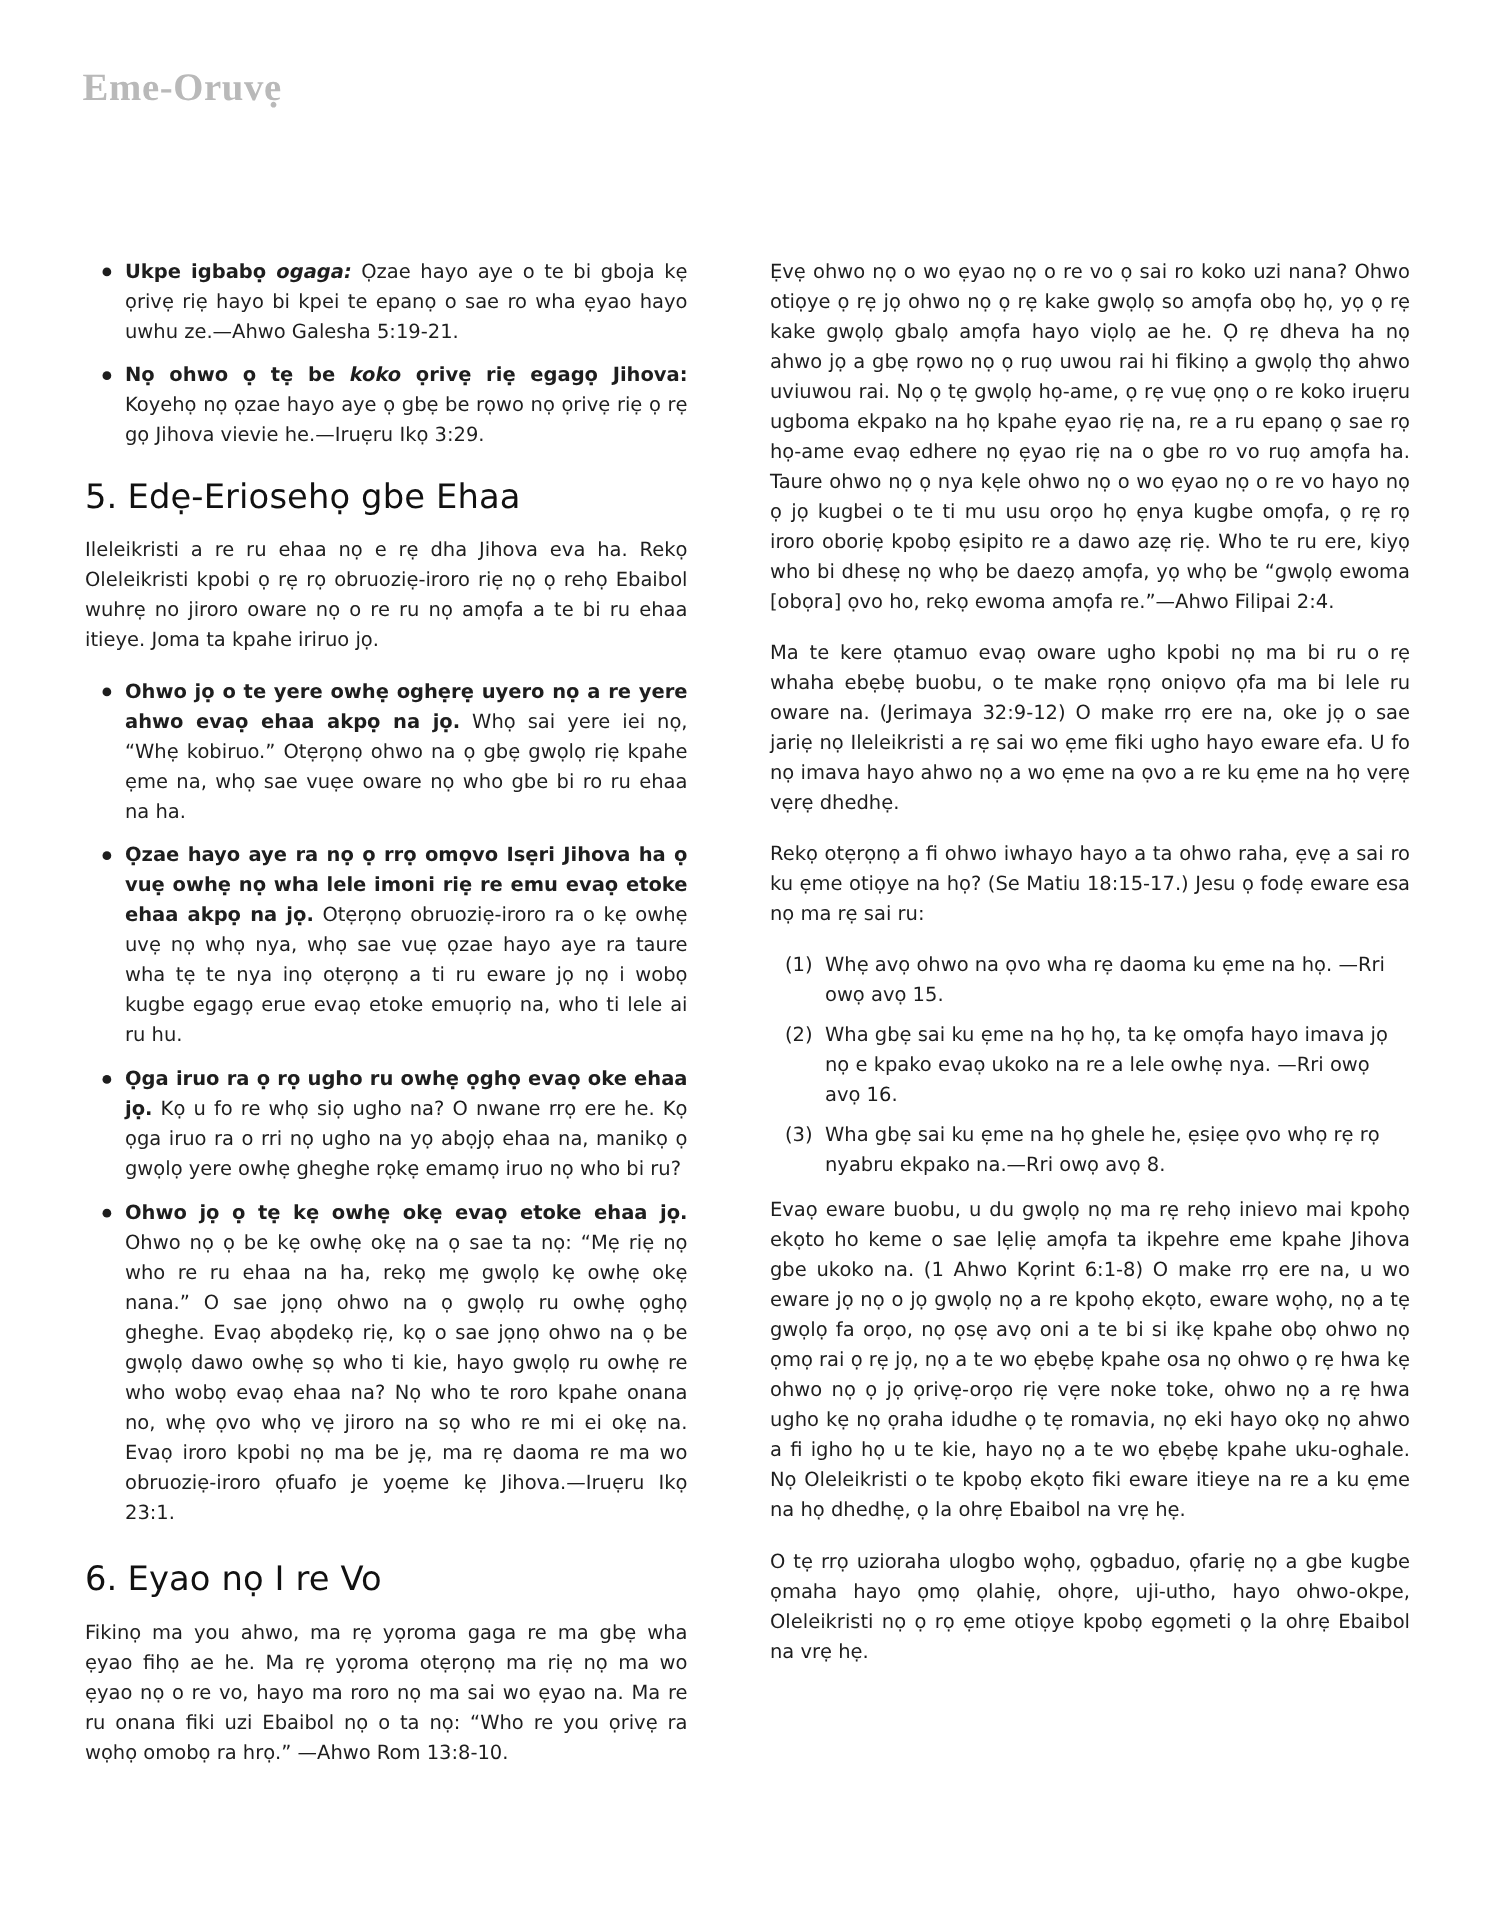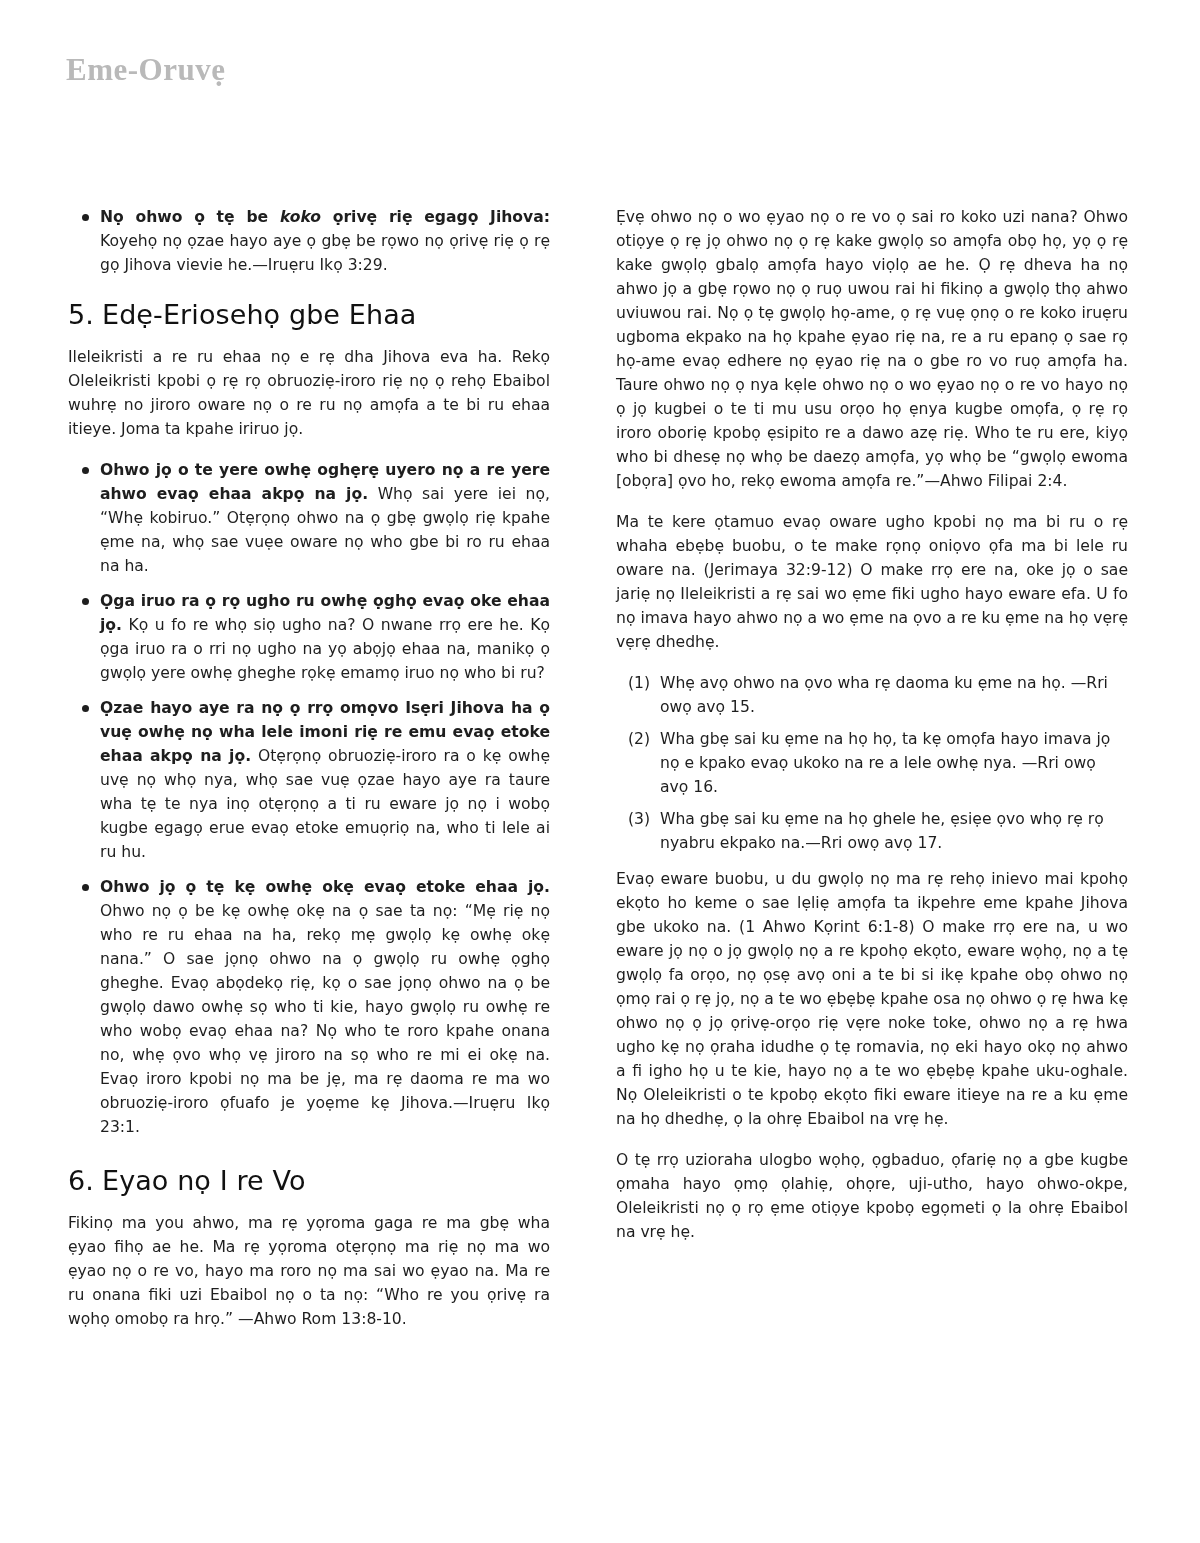--- a/index.html
+++ b/index.html
@@ -36,51 +36,53 @@
     .sec6 { margin-top: 26px; }
     .sec7 { margin-top: 8px; }
   </style>
 </head>
 <body>
 
 <div class="running-head">Eme-Oruvẹ</div>
 
 <div class="col col-left">
   <ul class="bullets">
+    <li><b><span>Ukpe igbabọ </span><i>ogaga:</i></b><span> Ọzae hayo aye o te bi gboja kẹ ọrivẹ riẹ hayo bi kpei te epanọ o sae ro wha ẹyao hayo uwhu ze.—Ahwo Galesha 5:19-21.</span></li>
     <li><b><span>Nọ ohwo ọ tẹ be </span><i>koko</i><span> ọrivẹ riẹ egagọ Jihova:</span></b><span> Koyehọ nọ ọzae hayo aye ọ gbẹ be rọwo nọ ọrivẹ riẹ ọ rẹ gọ Jihova vievie he.—Iruẹru Ikọ 3:29.</span></li>
   </ul>
 
   <h2 class="sec5"><span class="num">5.</span><span>Edẹ-Eriosehọ gbe Ehaa</span></h2>
   <p>Ileleikristi a re ru ehaa nọ e rẹ dha Jihova eva ha. Rekọ Oleleikristi kpobi ọ rẹ rọ obruoziẹ-iroro riẹ nọ ọ rehọ Ebaibol wuhrẹ no jiroro oware nọ o re ru nọ amọfa a te bi ru ehaa itieye. Joma ta kpahe iriruo jọ.</p>
   <ul class="bullets">
     <li><b>Ohwo jọ o te yere owhẹ oghẹrẹ uyero nọ a re yere ahwo evaọ ehaa akpọ na jọ.</b><span> Whọ sai yere iei nọ, “Whẹ kobiruo.” Otẹrọnọ ohwo na ọ gbẹ gwọlọ riẹ kpahe ẹme na, whọ sae vuẹe oware nọ who gbe bi ro ru ehaa na ha.</span></li>
+    <li><b>Ọzae hayo aye ra nọ ọ rrọ omọvo Isẹri Jihova ha ọ vuẹ owhẹ nọ wha lele imoni riẹ re emu evaọ etoke ehaa akpọ na jọ.</b><span> Otẹrọnọ obruoziẹ-iroro ra o kẹ owhẹ uvẹ nọ whọ nya, whọ sae vuẹ ọzae hayo aye ra taure wha tẹ te nya inọ otẹrọnọ a ti ru eware jọ nọ i wobọ kugbe egagọ erue evaọ etoke emuọriọ na, who ti lele ai ru hu.</span></li>
     <li><b>Ọga iruo ra ọ rọ ugho ru owhẹ ọghọ evaọ oke ehaa jọ.</b><span> Kọ u fo re whọ siọ ugho na? O nwane rrọ ere he. Kọ ọga iruo ra o rri nọ ugho na yọ abọjọ ehaa na, manikọ ọ gwọlọ yere owhẹ gheghe rọkẹ emamọ iruo nọ who bi ru?</span></li>
-    <li><b>Ọzae hayo aye ra nọ ọ rrọ omọvo Isẹri Jihova ha ọ vuẹ owhẹ nọ wha lele imoni riẹ re emu evaọ etoke ehaa akpọ na jọ.</b><span> Otẹrọnọ obruoziẹ-iroro ra o kẹ owhẹ uvẹ nọ whọ nya, whọ sae vuẹ ọzae hayo aye ra taure wha tẹ te nya inọ otẹrọnọ a ti ru eware jọ nọ i wobọ kugbe egagọ erue evaọ etoke emuọriọ na, who ti lele ai ru hu.</span></li>
     <li><b>Ohwo jọ ọ tẹ kẹ owhẹ okẹ evaọ etoke ehaa jọ.</b><span> Ohwo nọ ọ be kẹ owhẹ okẹ na ọ sae ta nọ: “Mẹ riẹ nọ who re ru ehaa na ha, rekọ mẹ gwọlọ kẹ owhẹ okẹ nana.” O sae jọnọ ohwo na ọ gwọlọ ru owhẹ ọghọ gheghe. Evaọ abọdekọ riẹ, kọ o sae jọnọ ohwo na ọ be gwọlọ dawo owhẹ sọ who ti kie, hayo gwọlọ ru owhẹ re who wobọ evaọ ehaa na? Nọ who te roro kpahe onana no, whẹ ọvo whọ vẹ jiroro na sọ who re mi ei okẹ na. Evaọ iroro kpobi nọ ma be jẹ, ma rẹ daoma re ma wo obruoziẹ-iroro ọfuafo je yoẹme kẹ Jihova.—Iruẹru Ikọ 23:1.</span></li>
   </ul>
 
   <h2 class="sec6"><span class="num">6.</span><span>Eyao nọ I re Vo</span></h2>
   <p>Fikinọ ma you ahwo, ma rẹ yọroma gaga re ma gbẹ wha ẹyao fihọ ae he. Ma rẹ yọroma otẹrọnọ ma riẹ nọ ma wo ẹyao nọ o re vo, hayo ma roro nọ ma sai wo ẹyao na. Ma re ru onana fiki uzi Ebaibol nọ o ta nọ: “Who re you ọrivẹ ra wọhọ omobọ ra hrọ.” —Ahwo Rom 13:8-10.</p>
 </div>
 
 <div class="col col-right">
   <p>Ẹvẹ ohwo nọ o wo ẹyao nọ o re vo ọ sai ro koko uzi nana? Ohwo otiọye ọ rẹ jọ ohwo nọ ọ rẹ kake gwọlọ so amọfa obọ họ, yọ ọ rẹ kake gwọlọ gbalọ amọfa hayo viọlọ ae he. Ọ rẹ dheva ha nọ ahwo jọ a gbẹ rọwo nọ ọ ruọ uwou rai hi fikinọ a gwọlọ thọ ahwo uviuwou rai. Nọ ọ tẹ gwọlọ họ-ame, ọ rẹ vuẹ ọnọ o re koko iruẹru ugboma ekpako na họ kpahe ẹyao riẹ na, re a ru epanọ ọ sae rọ họ-ame evaọ edhere nọ ẹyao riẹ na o gbe ro vo ruọ amọfa ha. Taure ohwo nọ ọ nya kẹle ohwo nọ o wo ẹyao nọ o re vo hayo nọ ọ jọ kugbei o te ti mu usu orọo họ ẹnya kugbe omọfa, ọ rẹ rọ iroro oboriẹ kpobọ ẹsipito re a dawo azẹ riẹ. Who te ru ere, kiyọ who bi dhesẹ nọ whọ be daezọ amọfa, yọ whọ be “gwọlọ ewoma [obọra] ọvo ho, rekọ ewoma amọfa re.”—Ahwo Filipai 2:4.</p>
 
   <p>Ma te kere ọtamuo evaọ oware ugho kpobi nọ ma bi ru o rẹ whaha ebẹbẹ buobu, o te make rọnọ oniọvo ọfa ma bi lele ru oware na. (Jerimaya 32:9-12) O make rrọ ere na, oke jọ o sae jariẹ nọ Ileleikristi a rẹ sai wo ẹme fiki ugho hayo eware efa. U fo nọ imava hayo ahwo nọ a wo ẹme na ọvo a re ku ẹme na họ vẹrẹ vẹrẹ dhedhẹ.</p>
+  <p>Rekọ otẹrọnọ a fi ohwo iwhayo hayo a ta ohwo raha, ẹvẹ a sai ro ku ẹme otiọye na họ? (Se Matiu 18:15-17.) Jesu ọ fodẹ eware esa nọ ma rẹ sai ru:</p>
 
   <ol class="steps">
     <li>
         <span class="n">(1)</span>
         <span>Whẹ avọ ohwo na ọvo wha rẹ daoma ku ẹme na họ. —Rri owọ avọ 15.</span>
       </li>
     <li>
         <span class="n">(2)</span>
         <span>Wha gbẹ sai ku ẹme na họ họ, ta kẹ omọfa hayo imava jọ nọ e kpako evaọ ukoko na re a lele owhẹ nya. —Rri owọ avọ 16.</span>
       </li>
     <li>
         <span class="n">(3)</span>
-        <span>Wha gbẹ sai ku ẹme na họ ghele he, ẹsiẹe ọvo whọ rẹ rọ nyabru ekpako na.—Rri owọ avọ 17.</span>
+        <span>Wha gbẹ sai ku ẹme na họ ghele he, ẹsiẹe ọvo whọ rẹ rọ nyabru ekpako na.—Rri owọ avọ 8.</span>
       </li>
   </ol>
 
   <p>Evaọ eware buobu, u du gwọlọ nọ ma rẹ rehọ inievo mai kpohọ ekọto ho keme o sae lẹliẹ amọfa ta ikpehre eme kpahe Jihova gbe ukoko na. (1 Ahwo Kọrint 6:1-8) O make rrọ ere na, u wo eware jọ nọ o jọ gwọlọ nọ a re kpohọ ekọto, eware wọhọ, nọ a tẹ gwọlọ fa orọo, nọ ọsẹ avọ oni a te bi si ikẹ kpahe obọ ohwo nọ ọmọ rai ọ rẹ jọ, nọ a te wo ẹbẹbẹ kpahe osa nọ ohwo ọ rẹ hwa kẹ ohwo nọ ọ jọ ọrivẹ-orọo riẹ vẹre noke toke, ohwo nọ a rẹ hwa ugho kẹ nọ ọraha idudhe ọ tẹ romavia, nọ eki hayo okọ nọ ahwo a fi igho họ u te kie, hayo nọ a te wo ẹbẹbẹ kpahe uku-oghale. Nọ Oleleikristi o te kpobọ ekọto fiki eware itieye na re a ku ẹme na họ dhedhẹ, ọ la ohrẹ Ebaibol na vrẹ hẹ.</p>
   <p>O tẹ rrọ uzioraha ulogbo wọhọ, ọgbaduo, ọfariẹ nọ a gbe kugbe ọmaha hayo ọmọ ọlahiẹ, ohọre, uji-utho, hayo ohwo-okpe, Oleleikristi nọ ọ rọ ẹme otiọye kpobọ egọmeti ọ la ohrẹ Ebaibol na vrẹ hẹ.</p>
 </div>
 
 </body></html>

